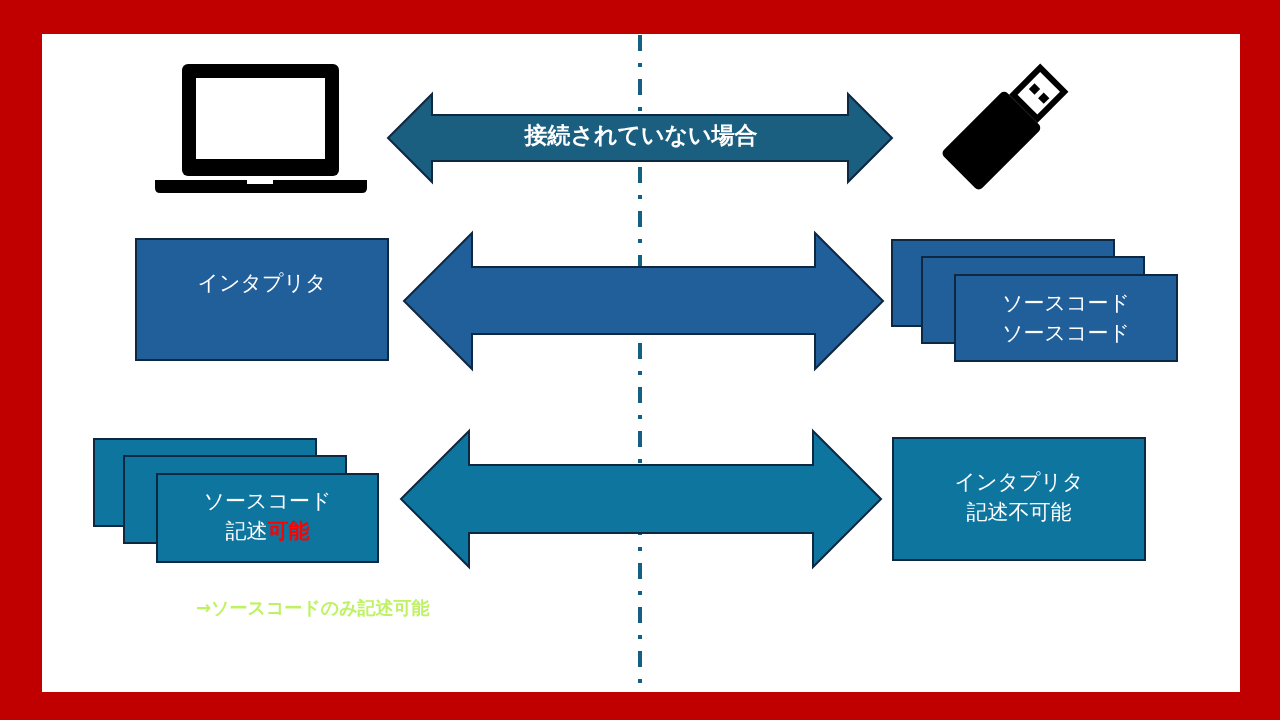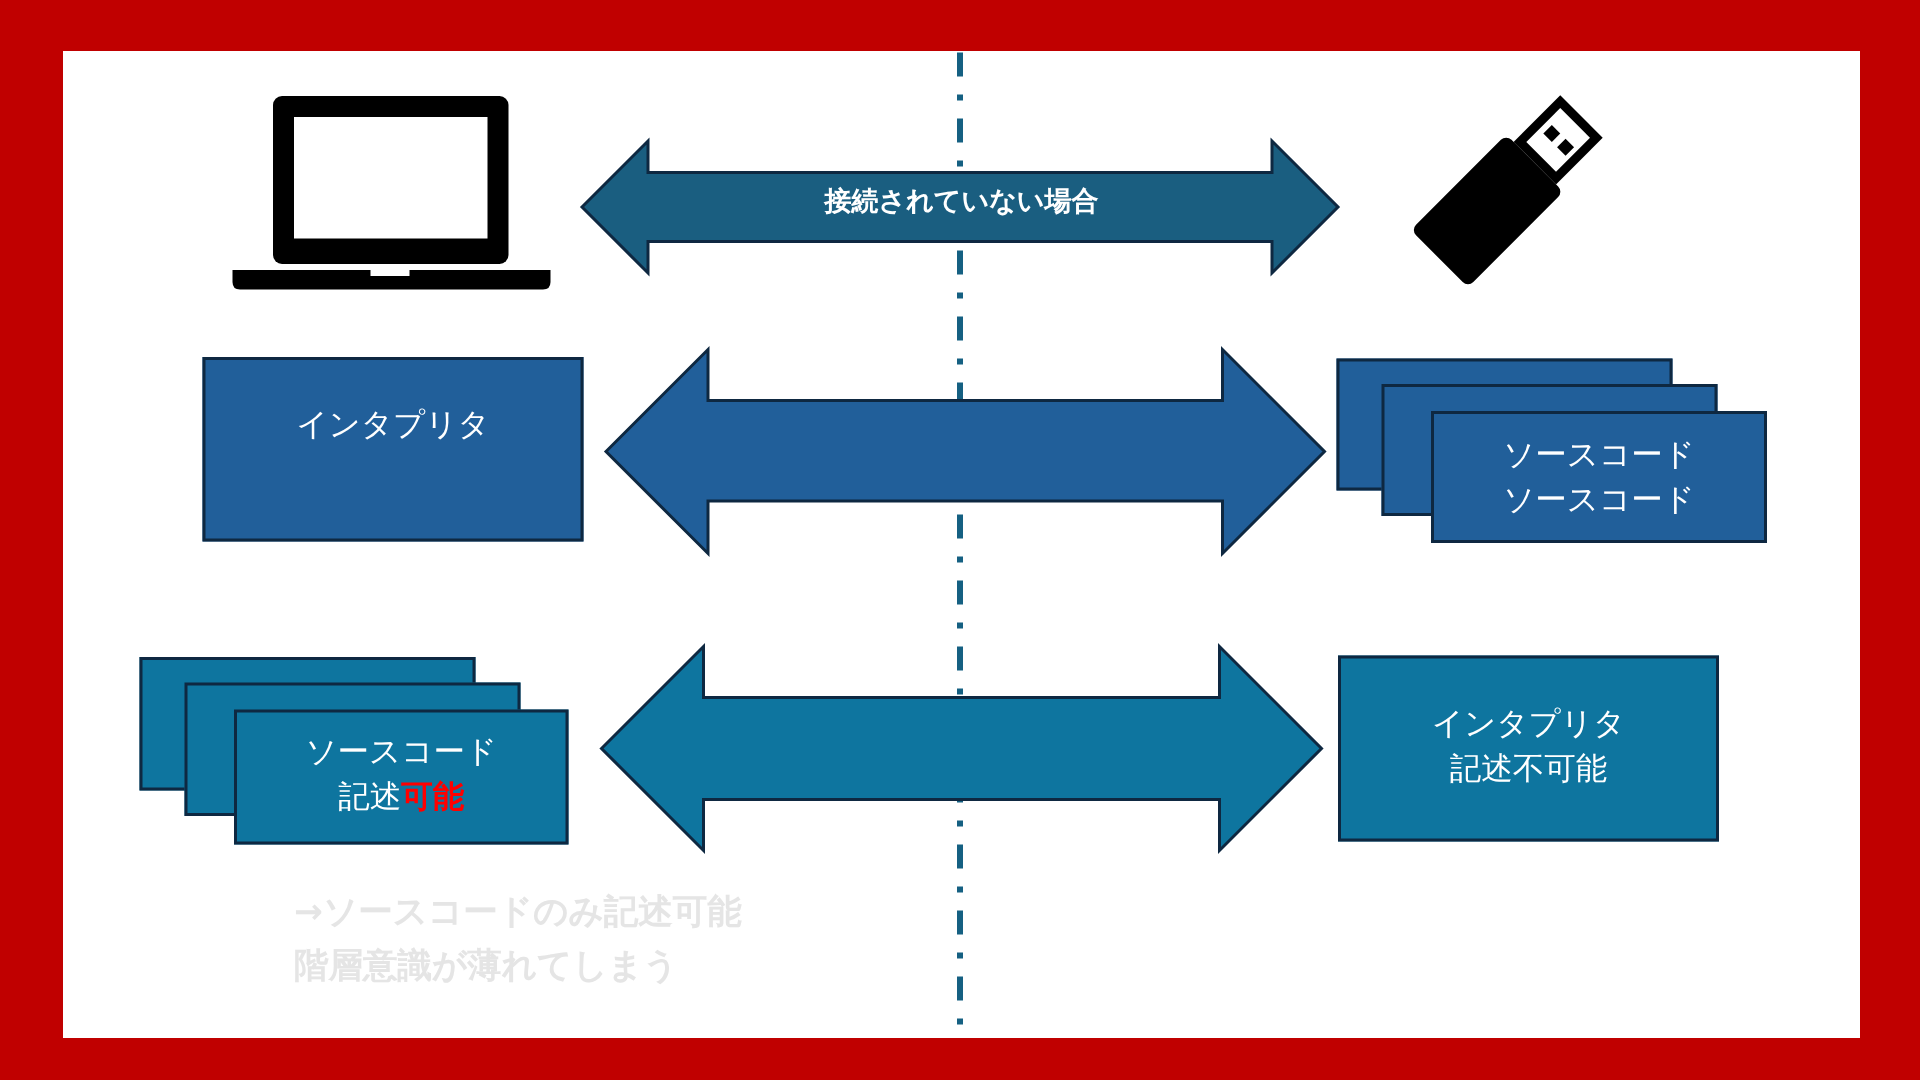--- a/index.html
+++ b/index.html
@@ -6,24 +6,24 @@
   body { width:1280px; height:720px; background:#C00000; position:relative; overflow:hidden;
          font-family:"DejaVu Sans", "Liberation Sans", sans-serif; }
   .slide { position:absolute; left:42px; top:34px; width:1198px; height:658px; background:#ffffff; }
   svg.layer { position:absolute; left:0; top:0; width:1280px; height:720px; }
   .box { position:absolute; box-sizing:border-box; border:2px solid #0E2841; }
   .box.dark { background:#215F9A; }
   .box.teal { background:#0E759F; }
   .box-text { position:absolute; left:0; right:0; color:#ffffff; text-align:center;
               font-size:21px; line-height:30px; }
   .red { color:#FF0000; font-weight:bold; }
-  .arrow-label { position:absolute; color:#ffffff; font-weight:bold; font-size:18px;
+  .arrow-label { position:absolute; color:#ffffff; font-weight:bold; font-size:23px;
                  left:388px; width:506px; top:120px; text-align:center; line-height:30px; }
-  .summary { position:absolute; left:196px; top:590px; font-weight:bold; font-size:23px;
-             line-height:36px; color:#e5e5e5; }
+  .summary { position:absolute; left:196px; top:590px; font-weight:bold; font-size:18px;
+             line-height:36px; color:#bef264; }
 </style>
 </head>
 <body>
 
 <div class="slide"></div>
 
 <svg class="layer" viewBox="0 0 1280 720">
 
   <line x1="640" y1="35" x2="640" y2="690" stroke="#156082" stroke-width="4" stroke-dasharray="16 12 4 12"></line>
 
@@ -77,14 +77,13 @@
 
 <div class="box teal" style="left:892px; top:437px; width:254px; height:124px;">
   <div class="box-text" style="top:28px;">
     <div>インタプリタ</div>
     <div>記述不可能</div>
   </div>
 </div>
 
 <div class="summary">
   <div>→ソースコードのみ記述可能</div>
-  <div>階層意識が薄れてしまう</div>
 </div>
 
 </body></html>

